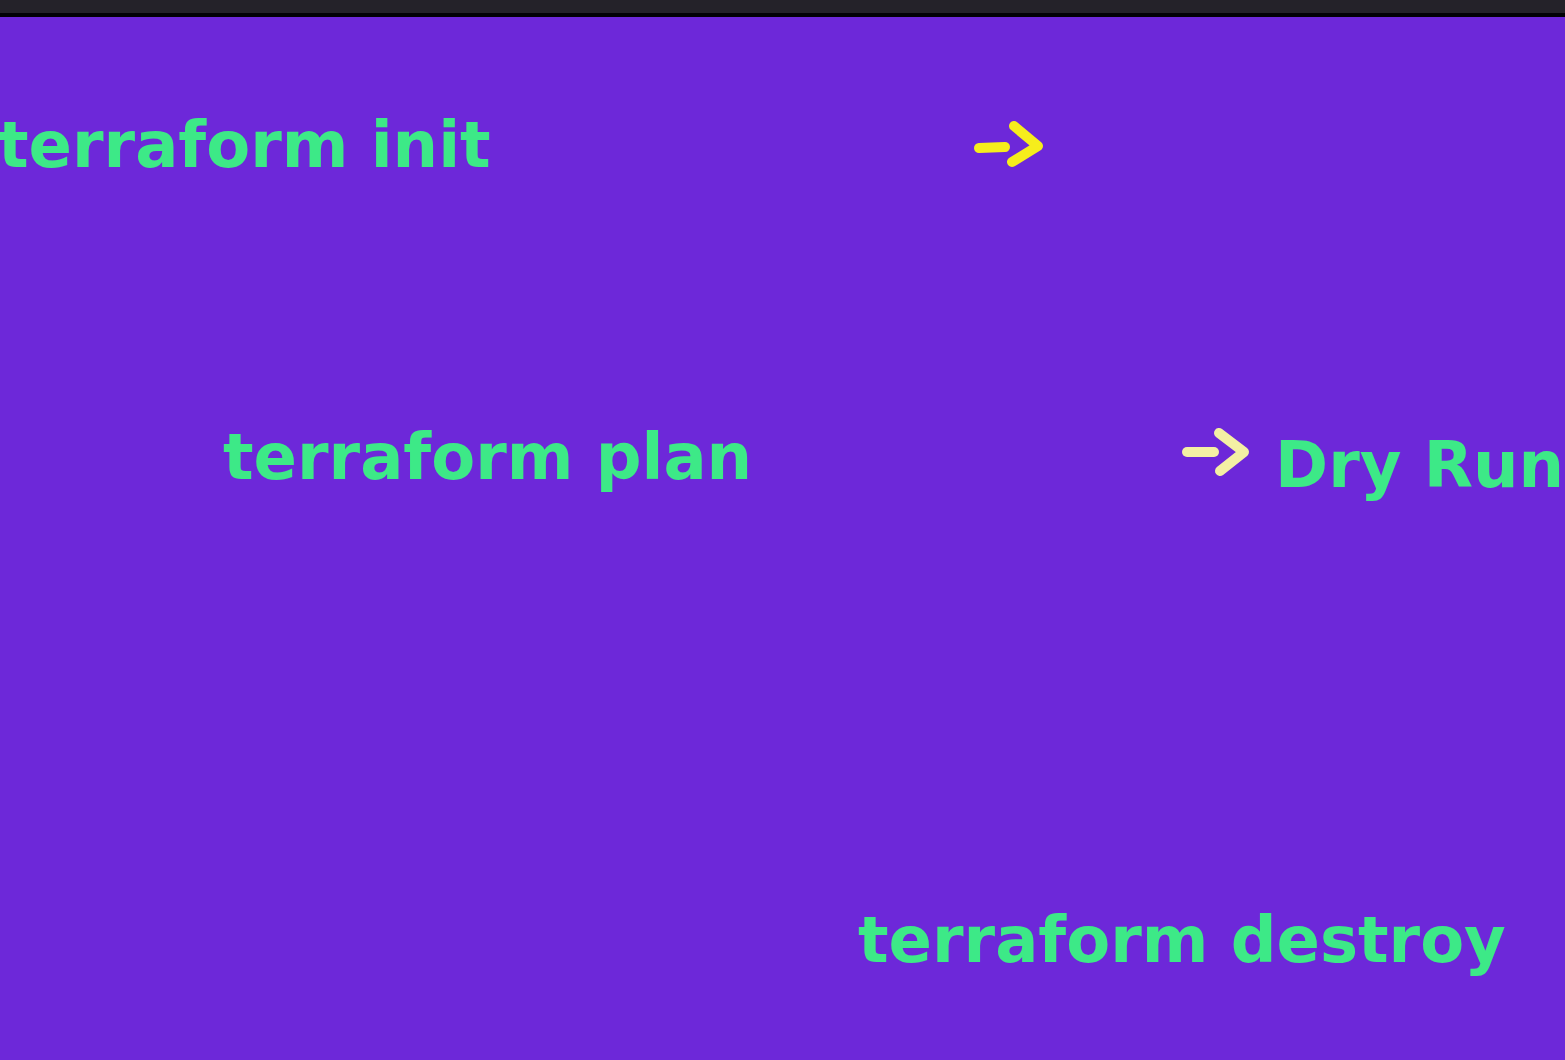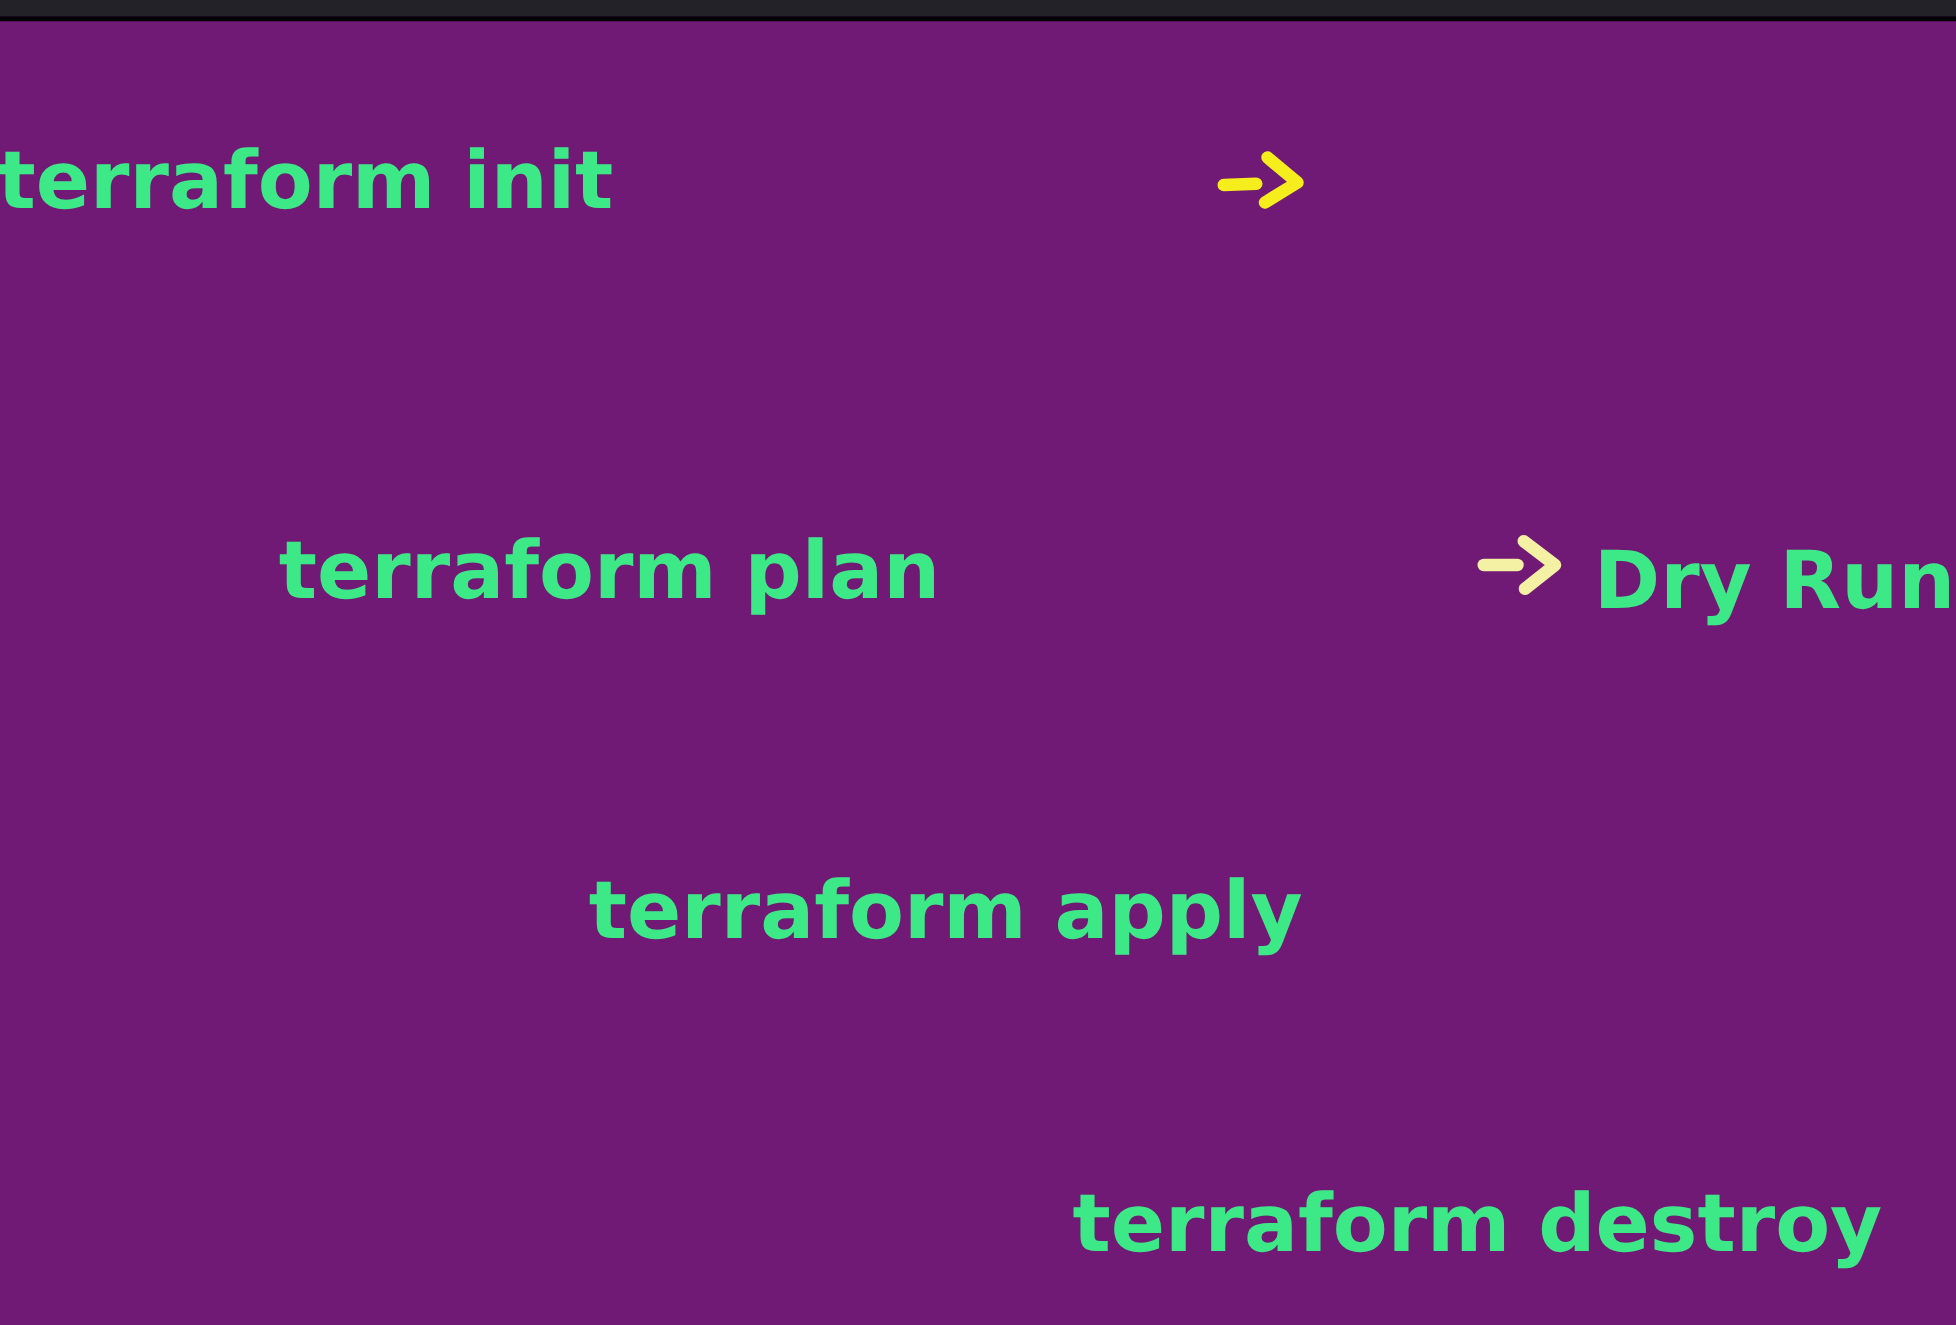--- a/index.html
+++ b/index.html
@@ -1,20 +1,20 @@
 <!DOCTYPE html>
 <html><head>
 <meta charset="utf-8">
 <style>
   html, body { margin: 0; padding: 0; background: #171419; }
   .screen {
     position: relative;
     width: 1565px;
     height: 1060px;
-    background: #701a75;
+    background: #6d28d9;
     overflow: hidden;
     font-family: "DejaVu Sans", sans-serif;
   }
   .titlebar {
     position: absolute;
     left: 0; top: 0;
     width: 100%; height: 13px;
     background: #242229;
   }
   .divider {
@@ -61,17 +61,16 @@
 
   <div class="ink" style="left:211px; top:420px;margin-left:12px;">terraform plan</div>
 
   <svg class="arrow-svg" style="left:1182px; top:425px;" width="70" height="54" viewBox="0 0 70 54">
     <path d="M5,27 L32,27" stroke="#f4f0a4"></path>
     <path d="M37,8 L62,27 L38,46" stroke="#f4f0a4"></path>
   </svg>
 
   <div class="ink" style="left:1275px; top:428px;text-align:right;">Dry Run</div>
 
-  <div class="ink" style="left:471px; top:692px;">terraform apply</div>
 
-  <div class="ink" style="left:858px; top:943px;text-align:center;">terraform destroy</div>
+  <div class="ink" style="left:858px; top:903px;text-align:center;">terraform destroy</div>
 
 </div>
 
 </body></html>

